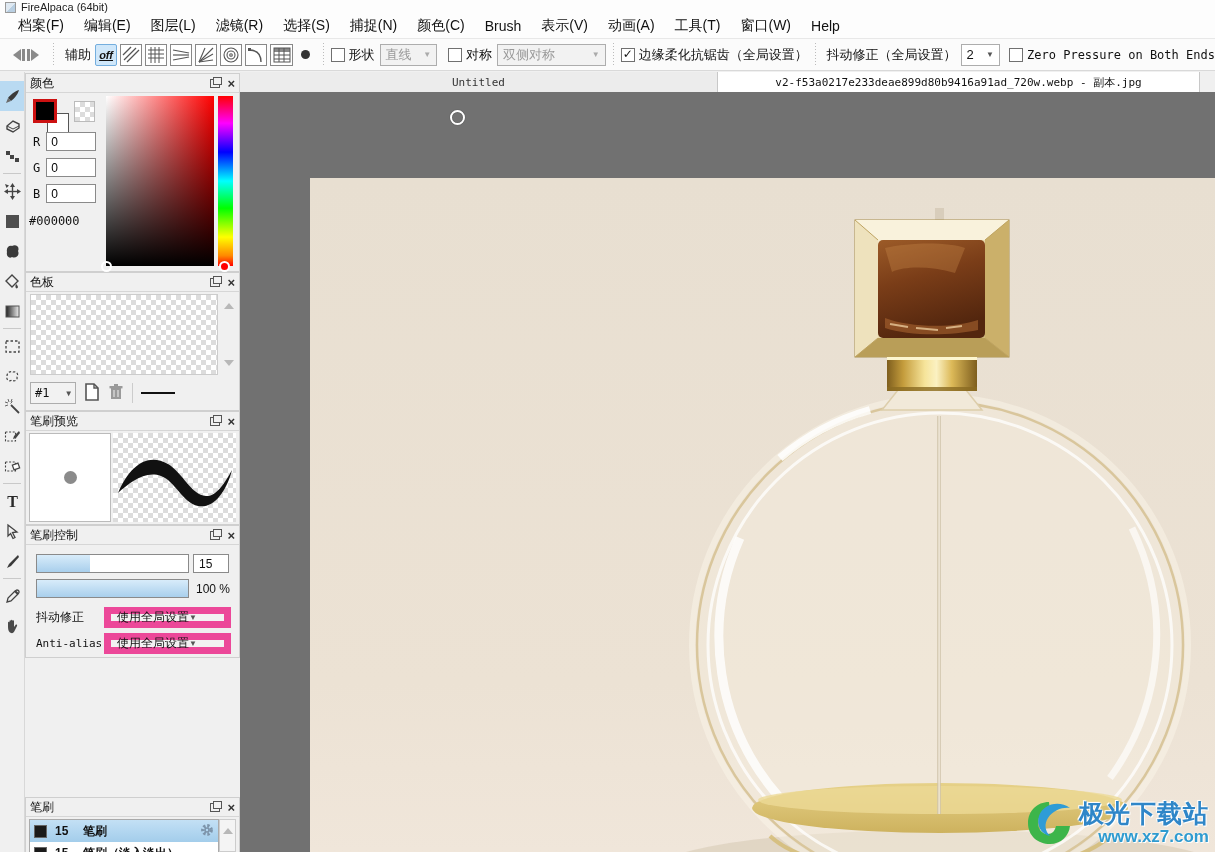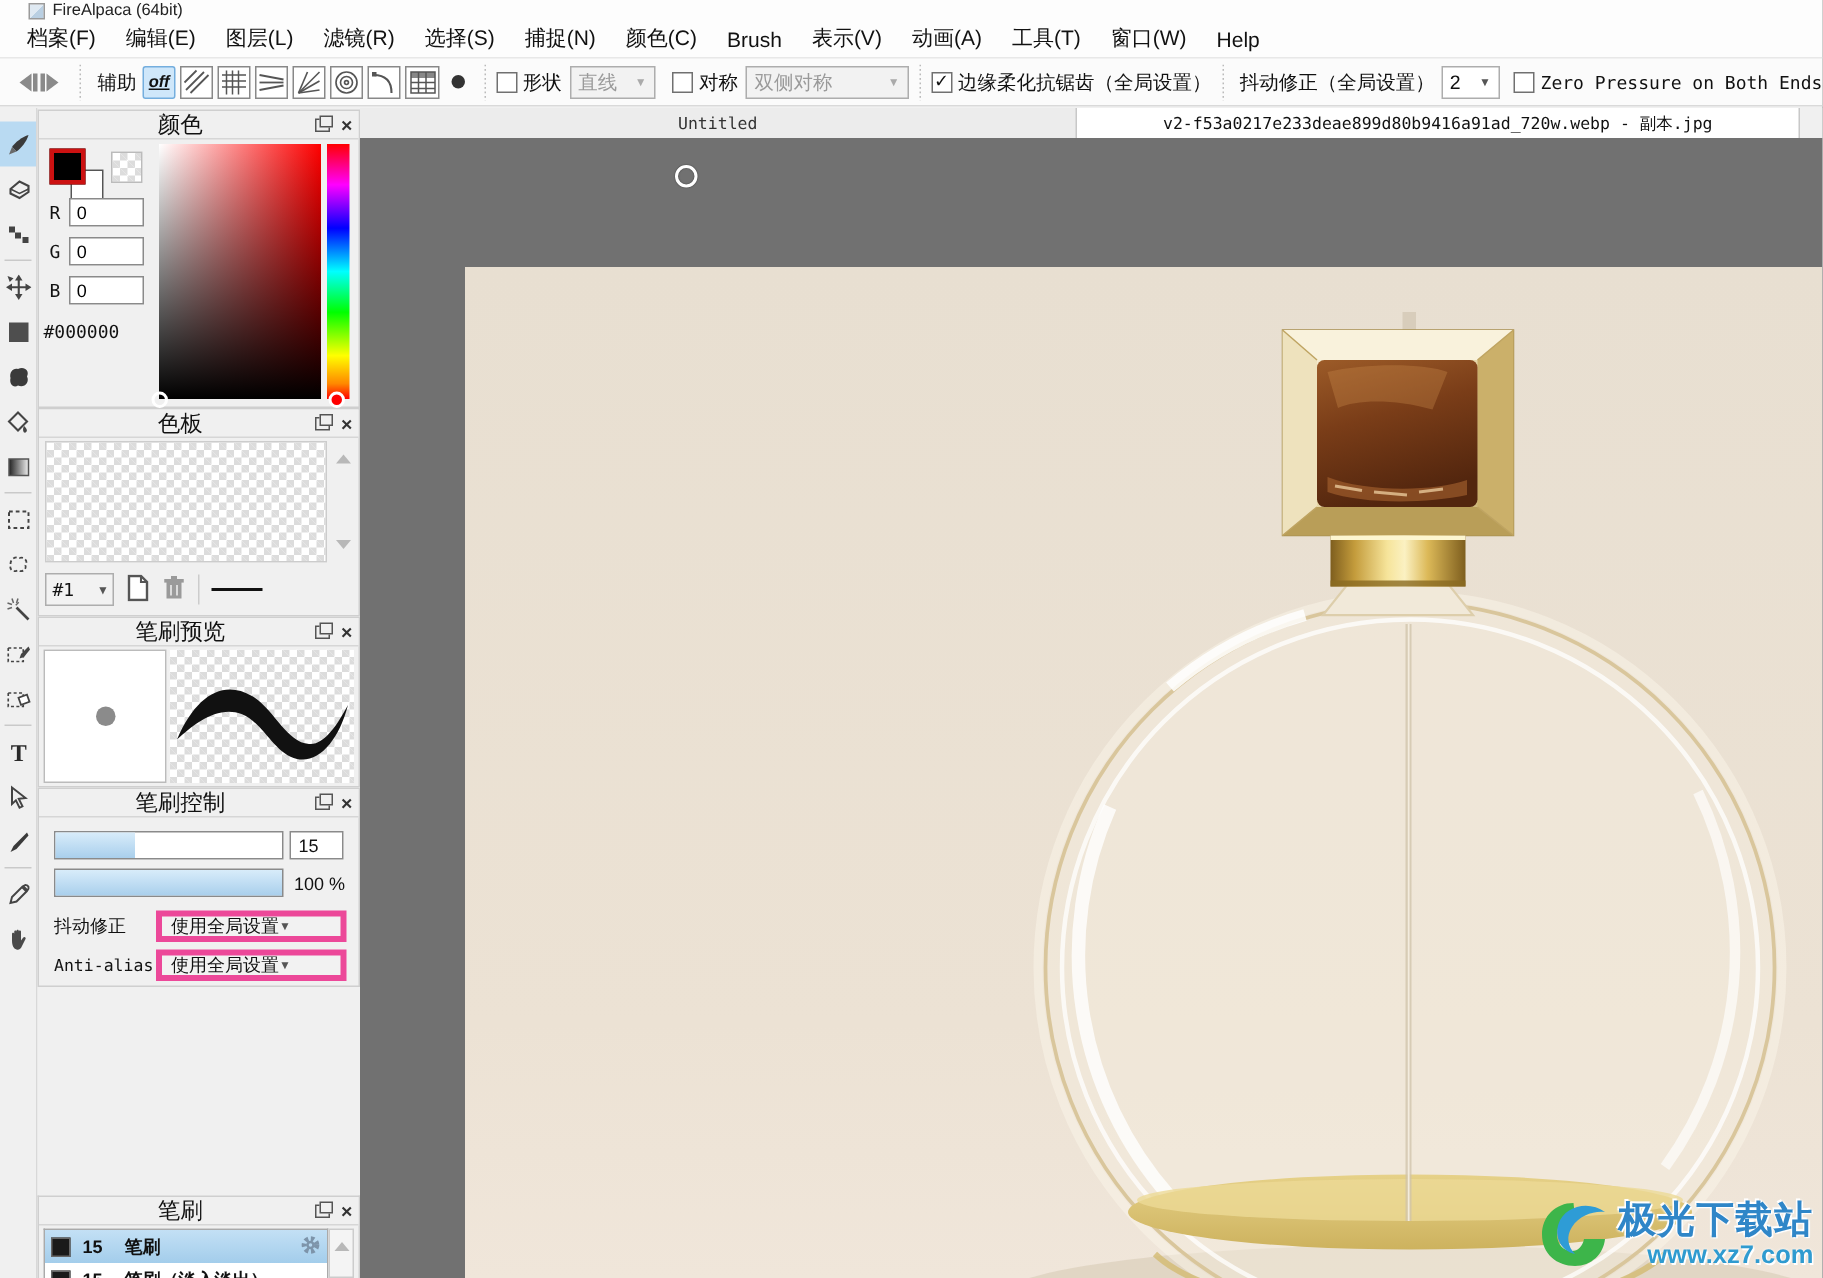--- a/index.html
+++ b/index.html
@@ -1,21 +1,21 @@
 <!DOCTYPE html>
 <html><head>
 <meta charset="utf-8">
 <style>
   * { margin:0; padding:0; box-sizing:border-box; }
   html,body { width:1215px; height:852px; overflow:hidden; }
   body { font-family:"Liberation Sans","DejaVu Sans",sans-serif; font-size:13px; color:#111; background:#f0f0f0; }
   .app { position:relative; width:1215px; height:852px; background:#f0f0f0; }
 
   
-  .titlebar { position:absolute; top:0; left:0; right:0; height:14px; background:#fdfdfd; display:flex; align-items:center; gap:5px; padding-left:19px; }
+  .titlebar { position:absolute; top:0; left:0; right:0; height:14px; background:#fdfdfd; display:flex; align-items:center; gap:5px; padding-left:5px; }
   .app-ico { width:11px; height:11px; border:1px solid #9a9a9a; background:linear-gradient(135deg,#dfe9f2 50%,#b9cfe2 50%); }
   .title-text { font-size:11px; color:#222; }
 
   
   .menubar { position:absolute; top:14px; left:0; right:0; height:24px; background:#fdfdfd; display:flex; align-items:center; padding-left:8px; }
   .menu-item { padding:3px 10px; font-size:14px; cursor:default; }
 
   
   .toolbar { position:absolute; top:38px; left:0; right:0; height:33px; background:#fbfbfb; border-top:1px solid #e8e8e8; border-bottom:1px solid #d9d9d9; display:flex; align-items:center; padding-left:6px; }
   .tb-sep { width:1px; height:24px; margin:0 7px; background-image:linear-gradient(#bbb 33%, transparent 0); background-size:1px 3px; }
@@ -42,21 +42,21 @@
   .toolstrip { position:absolute; top:72px; left:0; width:25px; bottom:0; background:#f0f0f0; border-right:1px solid #d8d8d8; display:flex; flex-direction:column; align-items:center; padding-top:9px; }
   .tool { width:24px; height:30px; display:flex; align-items:center; justify-content:center; }
   .tool.selected { background:#b9daf2; }
   .tool-div { width:18px; height:1px; background:#c9c9c9; margin:2px 0; }
   .tool svg { display:block; }
 
   
   .dock { position:absolute; top:72px; left:25px; width:215px; bottom:0; background:#f0f0f0; }
   .panel { position:absolute; left:0; width:215px; background:#f0f0f0; border:1px solid #cfcfcf; }
   .phead { height:19px; display:flex; align-items:center; padding:0 4px; border-bottom:1px solid #d6d6d6; background:#f0f0f0; }
-  .phead .ptitle { flex:1; font-size:15px;text-align:center; }
+  .phead .ptitle { flex:1; font-size:12px; }
   .float-ico { width:10px; height:9px; border:1px solid #555; position:relative; margin-right:7px; background:#f0f0f0; }
   .float-ico::before { content:""; position:absolute; left:2px; top:-3px; width:7px; height:6px; border:1px solid #555; background:#f0f0f0; }
   .close-ico { font-size:13px; font-weight:bold; color:#333; line-height:1; }
 
   .checker { background-color:#fff; background-image:linear-gradient(45deg,#dcdcdc 25%,transparent 25%,transparent 75%,#dcdcdc 75%),linear-gradient(45deg,#dcdcdc 25%,transparent 25%,transparent 75%,#dcdcdc 75%); background-size:10px 10px; background-position:0 0,5px 5px; }
 
   
   .fg-swatch { position:absolute; left:7px; top:25px; width:24px; height:24px; background:#000; border:3px solid #cc1111; }
   .bg-swatch { position:absolute; left:21px; top:39px; width:22px; height:22px; background:#fff; border:1px solid #555; z-index:0; }
   .tr-swatch { position:absolute; left:48px; top:27px; width:21px; height:21px; border:1px solid #bbb; }
@@ -85,21 +85,21 @@
   .bp-checker { position:absolute; left:87px; top:21px; right:3px; height:89px; }
 
   
   .slider { position:absolute; left:10px; width:153px; height:19px; border:1px solid #8a8a8a; background:#fff; }
   .slider .fill { height:100%; background:linear-gradient(to bottom,#d8ecfa,#a9cfec); }
   .val-box { position:absolute; left:167px; width:36px; height:19px; border:1px solid #8a8a8a; background:#fff; font-size:12px; display:flex; align-items:center; padding-left:5px; }
   .val-text { position:absolute; left:170px; font-size:12px; }
   .bc-row { position:absolute; left:10px; right:8px; height:22px; display:flex; align-items:center; }
   .bc-row .lbl { width:68px; font-size:12px; }
   .bc-row .lbl.mono { font-family:"DejaVu Sans Mono",monospace; font-size:11px; }
-  .bc-dd { flex:1; height:21px; border:4px solid #ec4899; background:#f2f2f2; display:flex; align-items:center; justify-content:flex-start; padding:0 6px; font-size:12px; }
+  .bc-dd { flex:1; height:21px; border:7px solid #ec4899; background:#f2f2f2; display:flex; align-items:center; justify-content:flex-start; padding:0 6px; font-size:12px; }
 
   
   .brush-list { position:absolute; left:3px; top:21px; right:20px; bottom:0; background:#fff; border:1px solid #aaa; border-bottom:none; }
   .brush-row { height:22px; display:flex; align-items:center; gap:8px; padding:0 4px; background:#fff; }
   .brush-row.selected { background:linear-gradient(to bottom,#c3e0f5,#a3cdeb); }
   .brush-row .sw { width:13px; height:13px; background:#1a1a1a; border:1px solid #666; flex:none; }
   .brush-row .bsize { font-weight:bold; font-size:12px; width:20px; }
   .brush-row .bname { flex:1; font-weight:bold; font-size:12px; white-space:nowrap; overflow:hidden; }
   .list-scroll { position:absolute; right:3px; top:21px; width:17px; bottom:0; background:#f4f4f4; border:1px solid #ccc; display:flex; justify-content:center; padding-top:3px; }
 

